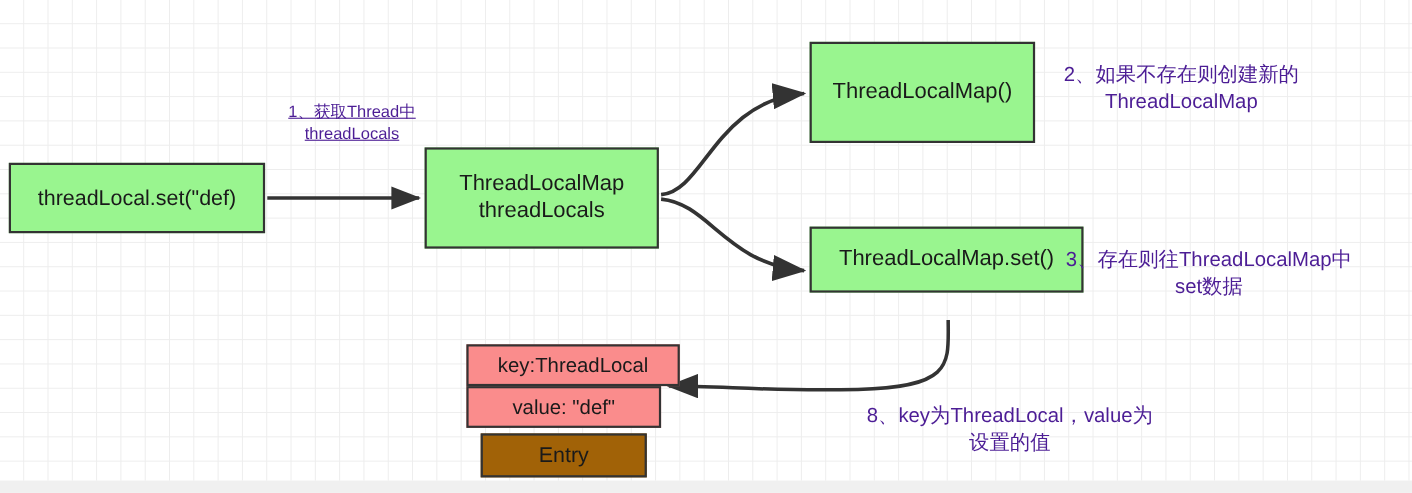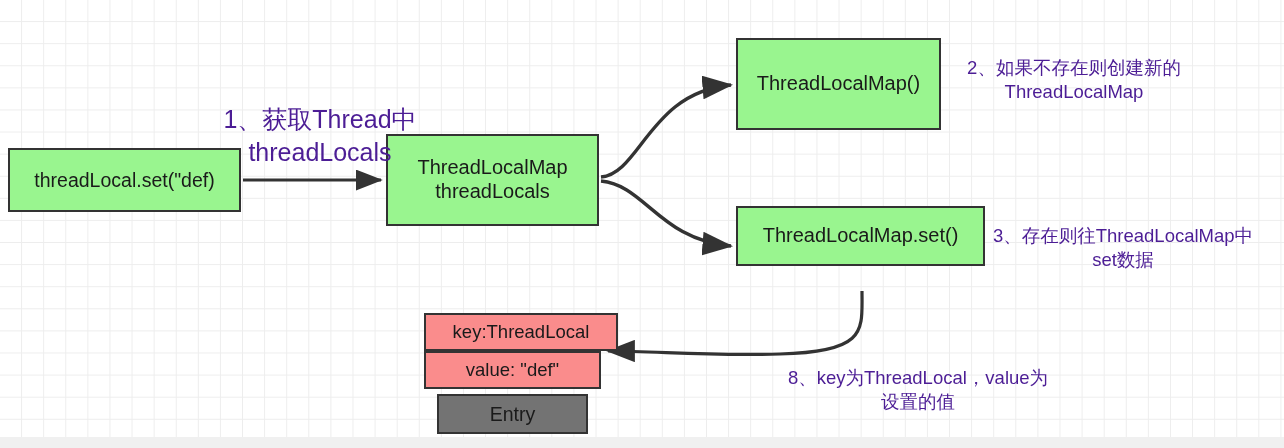--- a/index.html
+++ b/index.html
@@ -55,43 +55,43 @@
     line-height: 1.18;
     white-space: pre-line;
   }
   .green {
     background: #99F58F;
   }
   .pink {
     background: #FA8C8C;
   }
   .red {
-    background: #737373;
+    background: #a16207;
   }
   .note {
     position: absolute;
     color: #4c1d95;
     text-align: center;
     line-height: 1.3;
     white-space: pre-line;
   }
 
   
   #node-threadlocal-set { left: 8px;   top: 148px; width: 233px; height: 64px; font-size: 19.5px; }
   #node-threadlocals    { left: 386px; top: 134px; width: 213px; height: 92px; font-size: 20px; }
   #node-tlm-ctor        { left: 736px; top: 38px;  width: 205px; height: 92px; font-size: 20px; }
   #node-tlm-set         { left: 736px; top: 206px; width: 249px; height: 60px; font-size: 20px; }
 
   #node-entry-key   { left: 424px; top: 313px; width: 194px; height: 38px; font-size: 18.5px; }
   #node-entry-value { left: 424px; top: 351px; width: 177px; height: 38px; font-size: 18.5px; }
   #node-entry-label { left: 437px; top: 394px; width: 151px; height: 40px; font-size: 19.5px; }
 
-  #note-1 { left: 205px; top: 103px;  width: 230px; font-size: 25px; }
+  #note-1 { left: 205px; top: 92px;  width: 230px; font-size: 15px; text-decoration: underline; }
   #note-2 { left: 945px; top: 56px;  width: 258px; font-size: 18.5px; }
-  #note-3 { left: 976px; top: 224px; width: 294px; font-size: 18.5px; }
+  #note-3 { left: 952px; top: 224px; width: 294px; font-size: 18.5px; }
   #note-4 { left: 765px; top: 366px; width: 306px; font-size: 18.5px; }
 </style>
 </head>
 <body>
 
 <div id="canvas"></div>
 <div id="bottom-band"></div>
 
 <svg id="wires" viewBox="0 0 1284 448">
   <defs>

